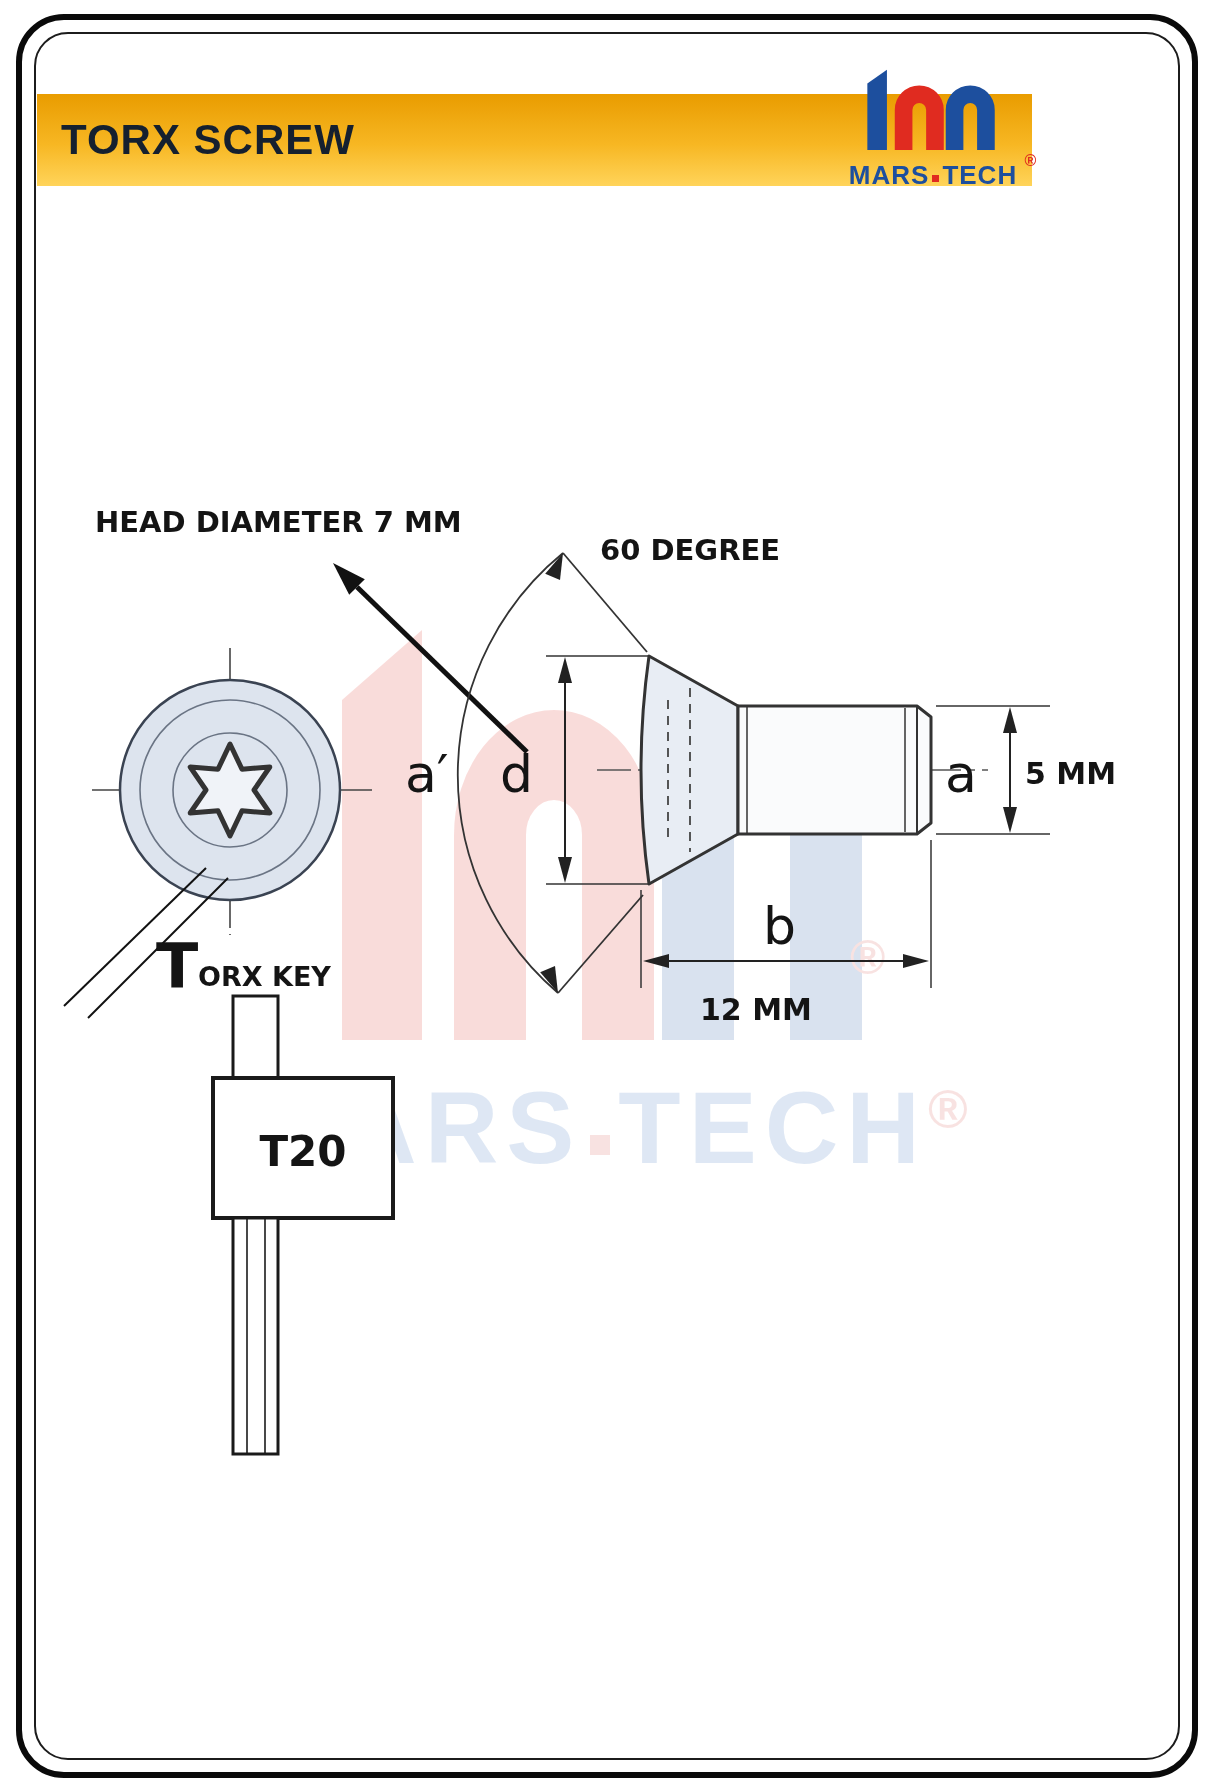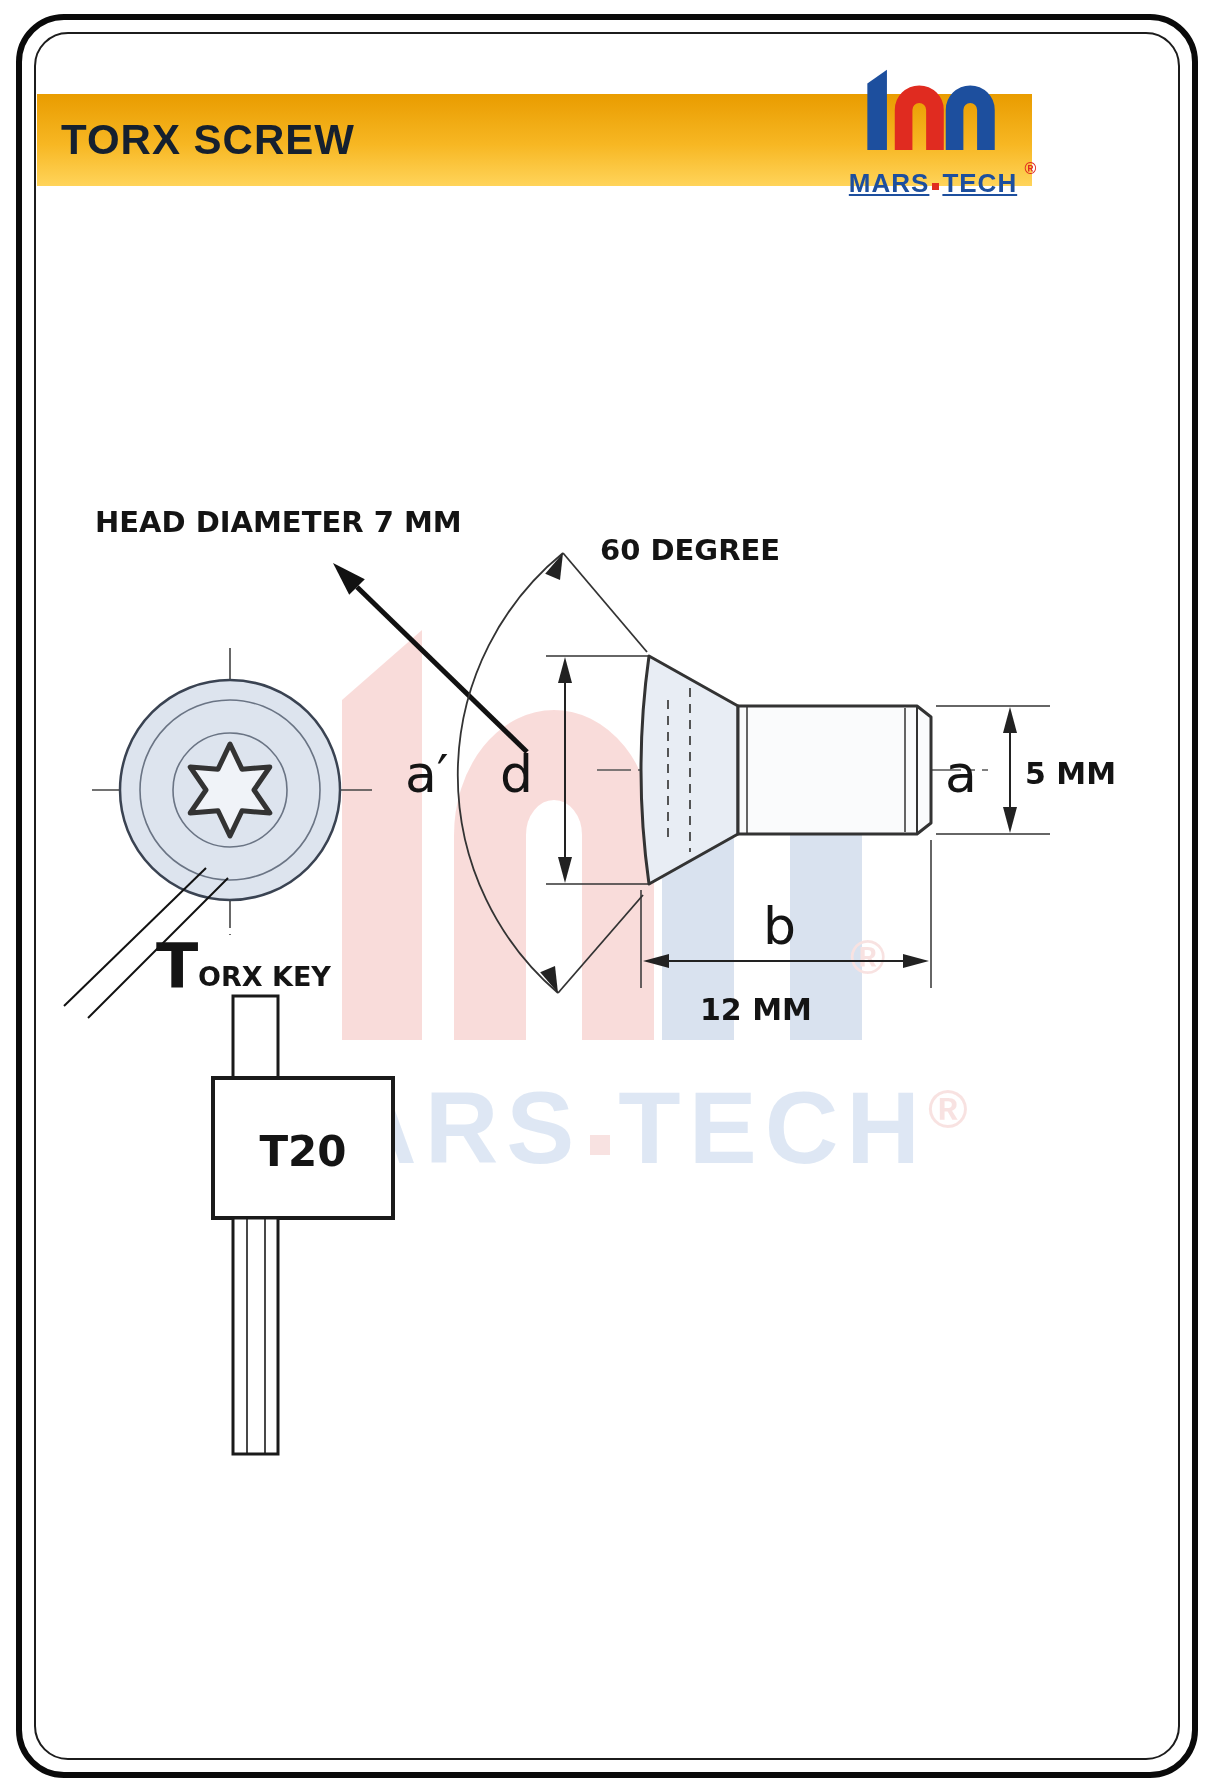--- a/index.html
+++ b/index.html
@@ -10,22 +10,22 @@
                   border:6px solid #0a0a0a; border-radius:48px; }
   .border-inner { position:absolute; left:34px; top:32px; right:34px; bottom:32px;
                   border:2px solid #1c1c1c; border-radius:34px; }
 
   .banner { position:absolute; left:37px; top:94px; width:995px; height:92px;
             background:linear-gradient(180deg,#e99c00 0%,#f7b723 55%,#ffd45a 100%);
             display:flex; align-items:center; padding-left:24px; }
   .banner h1 { font-size:42px; font-weight:bold; color:#15202f; letter-spacing:1px; }
 
   .logo { position:absolute; left:843px; top:56px; width:180px; text-align:center; }
-  .logo-text { margin-top:10px; font-size:26px; font-weight:bold; color:#1d4f9e;
-               position:relative; display:inline-block; letter-spacing:1px; white-space:nowrap;text-decoration:underline; }
+  .logo-text { margin-top:2px; font-size:26px; font-weight:bold; color:#1d4f9e;
+               position:relative; display:inline-block; letter-spacing:1px; white-space:nowrap; }
   .logo-dot { display:inline-block; width:7px; height:7px; background:#e02b20; margin:0 3px 2px 3px; }
   .logo-reg { color:#e02b20; font-size:16px; position:absolute; right:-20px; top:-8px; font-weight:bold; }
 
   .watermark { position:absolute; left:250px; top:530px; width:900px; height:700px; opacity:0.16; }
   .wm-m { position:absolute; left:60px; top:30px; }
   .wm-reg { position:absolute; left:600px; top:400px; font-size:48px; font-weight:bold; color:#d9544d; }
   .wm-text { position:absolute; left:0px; top:540px; font-size:102px; font-weight:bold;
              color:#3a72bd; letter-spacing:8px; white-space:nowrap; }
   .wm-dot { display:inline-block; width:20px; height:20px; background:#d9544d; margin:0 8px 8px 8px; }
   .wm-text-reg { font-size:54px; color:#d9544d; vertical-align:super; }

